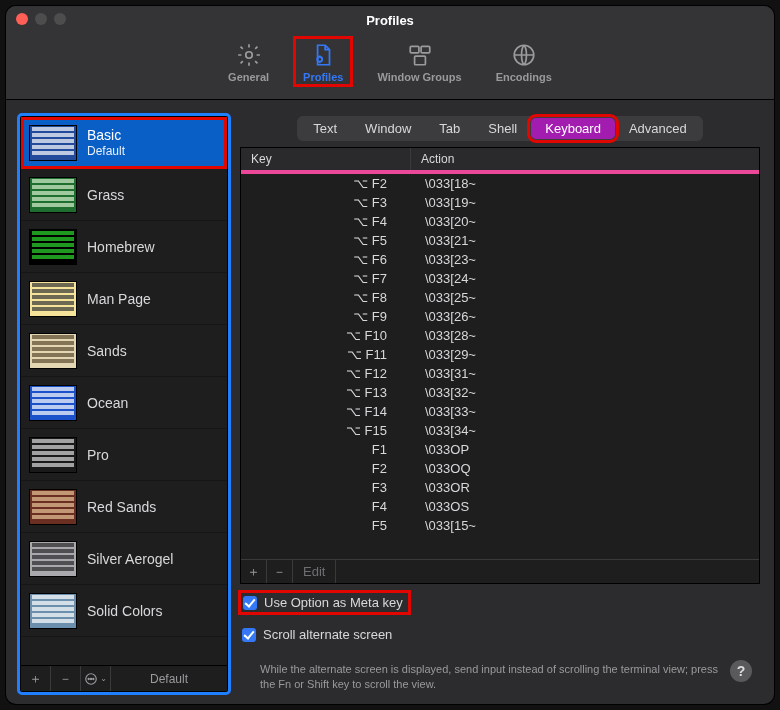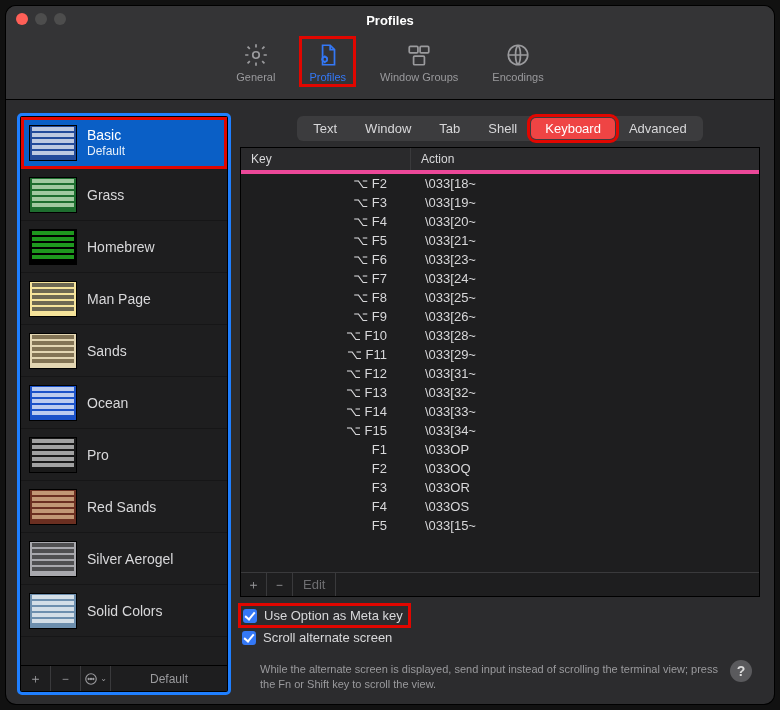--- a/index.html
+++ b/index.html
@@ -63,20 +63,21 @@
   .title { color: var(--text-bright); font-weight: 600; font-size: 13px; }
   
   .toolbar {
     height: 66px;
     background: var(--bg-toolbar);
     display: flex;
     justify-content: center;
     align-items: flex-start;
     padding-top: 4px;
     border-bottom: 1px solid #000;
+    font-weight: bold;
   }
   .tool-group { display: flex; gap: 18px; }
   .tool-item {
     display: flex; flex-direction: column; align-items: center;
     gap: 3px;
     padding: 4px 8px 2px;
     color: var(--text-dim);
     cursor: default;
     position: relative;
   }
@@ -147,21 +148,21 @@
     padding:2px;
     align-items:center;
   }
   .seg{
     padding:3px 14px;
     font-size:13px;
     color:var(--text);
     border-radius:5px;
     position:relative;
   }
-  .seg.selected{background:#ef4444;color:#fff;}
+  .seg.selected{background:#a21caf;color:#fff;}
   .seg.hl{outline:3px solid var(--highlight-red); outline-offset:1px;}
 
   
   .table{
     flex:1; background:var(--bg-panel);
     border:1px solid #000;
     display:flex; flex-direction:column;
     min-height:0;
     overflow:hidden;
   }
@@ -177,26 +178,26 @@
 
   .table-footer{
     height:24px; display:flex; align-items:center;
     border-top:1px solid #3a3a3c;
     background:var(--bg-panel);
   }
   .tf-btn{width:26px;height:100%;display:flex;align-items:center;justify-content:center;color:var(--text-dim);border-right:1px solid var(--divider);}
   .tf-edit{padding:0 10px;color:#6f6f72;border-right:1px solid var(--divider);height:100%;display:flex;align-items:center;}
 
   
-  .options{margin-top:10px; display:flex; flex-direction:column; gap:6px; padding-left:2px;}
+  .options{margin-top:10px; display:flex; flex-direction:column; gap:16px; padding-left:2px;}
   .opt-row{display:flex; align-items:center; gap:7px; color:var(--text); font-size:13px;}
   .opt-row.hl{outline:3px solid var(--highlight-red); outline-offset:1px; padding:1px 4px 1px 1px; width:max-content;}
   .cbox{width:14px;height:14px;border-radius:3px;background:var(--accent-blue);position:relative;flex-shrink:0;}
   .cbox::after{content:"";position:absolute;left:4px;top:1px;width:4px;height:8px;border:solid #fff;border-width:0 2px 2px 0;transform:rotate(40deg);}
-  .hint{margin-top:11px;font-size:11px;color:var(--text-dim); line-height:1.35; padding-left:18px; padding-right:40px;}
+  .hint{margin-top:4px;font-size:11px;color:var(--text-dim); line-height:1.35; padding-left:18px; padding-right:40px;}
 
   .help{
     position:absolute; right:22px; bottom:22px;
     width:22px;height:22px;border-radius:50%;
     background:#5a5a5d;color:#ddd;display:flex;align-items:center;justify-content:center;
     font-size:14px;font-weight:600;
   }
   .window{position:relative;}
 </style>
 </head>

